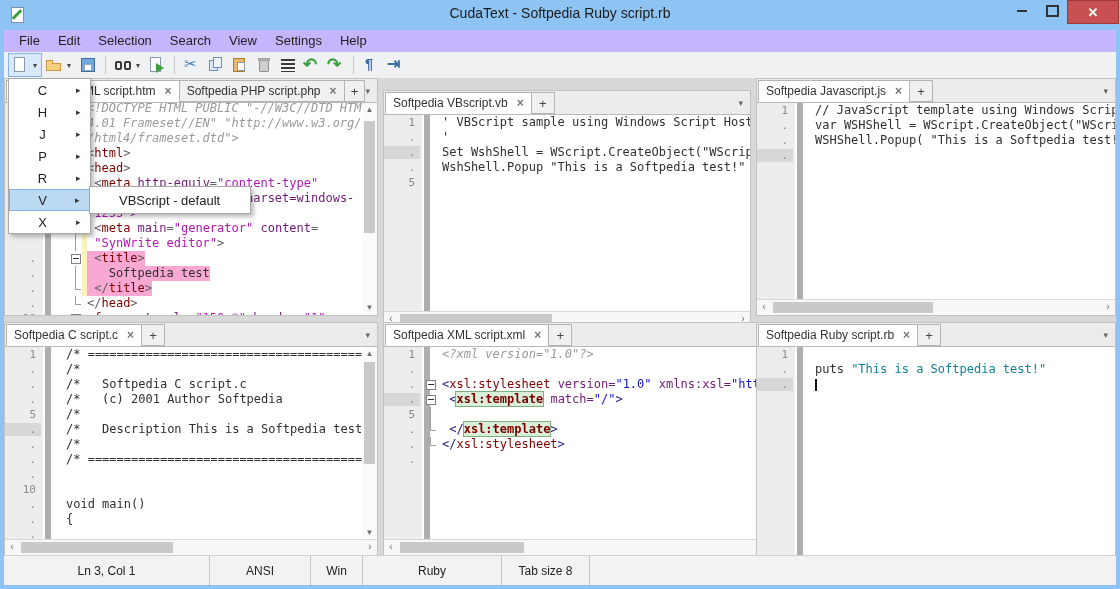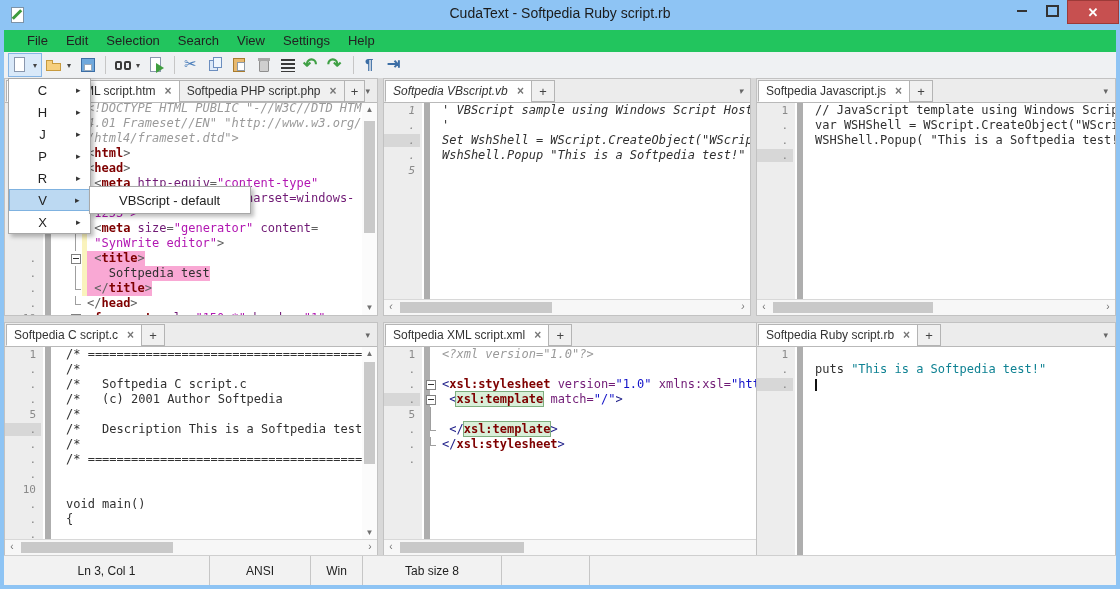--- a/index.html
+++ b/index.html
@@ -14,22 +14,22 @@
        background:#3d9b3d;transform:rotate(-45deg);}
   .title-text{position:absolute;left:50%;top:5px;transform:translateX(-50%);
        font-size:14px;color:#1b1b1b;white-space:nowrap;}
   .win-controls{position:absolute;right:1px;top:0;display:flex;height:22px;}
   .wbtn{width:30px;height:22px;display:flex;align-items:center;justify-content:center;}
   .wbtn.close{width:50px;background:#c75050;border:1px solid #9c3a38;color:#fff;
        font-size:13px;font-weight:bold;}
   .glyph-min{width:10px;height:2px;background:#333;}
   .glyph-max{width:9px;height:8px;border:2px solid #333;}
   
-  .menubar{position:absolute;left:4px;right:4px;top:30px;height:22px;background:#22c55e;
-       display:flex;align-items:flex-start;padding-left:14px;border-bottom:1px solid #e3e3e3;}
+  .menubar{position:absolute;left:4px;right:4px;top:30px;height:22px;background:#c4b5fd;
+       display:flex;align-items:flex-start;padding-left:6px;border-bottom:1px solid #e3e3e3;}
   .menu-item{padding:0 9px;font-size:13px;color:#222;line-height:22px;}
   
   .toolbar{position:absolute;left:4px;right:4px;top:52px;height:26px;background:#eff1f3;
        border-bottom:1px solid #d5d5d5;display:flex;align-items:center;padding-left:4px;}
   .tbtn{display:flex;align-items:center;height:22px;padding:0 1px;border:1px solid transparent;}
   .tbtn.active{background:#d9e9f9;border:1px solid #86b6e6;}
   .tsep{width:1px;height:18px;background:#c6c6c6;margin:0 5px;}
   .dd{font-size:8px;color:#444;padding:0 3px;}
   .icon{display:inline-block;width:20px;height:20px;position:relative;}
   .icon::before,.icon::after{content:"";position:absolute;box-sizing:border-box;}
@@ -82,21 +82,21 @@
   .row.y .code{background:#f9a8d4;}
   
   .f-b::before{content:"";position:absolute;left:calc(100% - 16px);top:3px;width:8px;height:8px;
        background:#fff;border:1px solid #808080;}
   .f-b::after{content:"";position:absolute;left:calc(100% - 14px);top:7px;width:6px;height:1px;background:#333;}
   .f-l::before{content:"";position:absolute;left:calc(100% - 12px);top:0;bottom:0;width:1px;background:#9f9f9f;}
   .f-e::before{content:"";position:absolute;left:calc(100% - 12px);top:0;height:8px;width:1px;background:#9f9f9f;}
   .f-e::after{content:"";position:absolute;left:calc(100% - 12px);top:8px;width:6px;height:1px;background:#9f9f9f;}
   
   .tk-pl{color:#303030;} .tk-cm{color:#9a9a9a;font-style:italic;}
-  .tk-tg{color:#7e0000;font-weight:bold;} .tk-br{color:#5f5f5f;}
+  .tk-tg{color:#7e0000;font-weight:normal;} .tk-br{color:#5f5f5f;}
   .tk-at{color:#701a75;} .tk-av{color:#b217b2;}
   .tk-gn{color:#701a75;} .tk-bl{color:#1212c8;} .tk-nv{color:#20208a;}
   .tk-st{color:#0f8293;}
   .tk-th{color:#7e0000;font-weight:bold;background:#d9efd9;outline:1px solid #7fae7f;}
   .caret{display:inline-block;width:2px;height:12px;background:#111;vertical-align:middle;}
   .ystrip{position:absolute;background:#faf3bd;}
   
   .hs{position:absolute;left:0;right:0;bottom:0;height:15px;background:#f7f7f7;border-top:1px solid #d8d8d8;}
   .hs .ar{position:absolute;top:0;width:14px;height:15px;color:#707070;font-size:10px;
        line-height:14px;text-align:center;}
@@ -267,21 +267,21 @@
               <span class="code"><span class="tk-pl"> </span><span class="tk-at">content</span><span class="tk-br">=</span><span class="tk-av">"text/html; </span><span class="tk-at">charset=windows-</span></span>
             </div>
             <div class="row">
               <span class="gut"></span>
               <span class="fold f-l"></span>
               <span class="code"><span class="tk-av"> 1253"&gt;</span></span>
             </div>
             <div class="row">
               <span class="gut">5</span>
               <span class="fold f-l"></span>
-              <span class="code"><span class="tk-pl"> </span><span class="tk-br">&lt;</span><span class="tk-tg">meta</span><span class="tk-pl"> </span><span class="tk-at">size</span><span class="tk-br">=</span><span class="tk-av">"generator"</span><span class="tk-pl"> </span><span class="tk-at">content</span><span class="tk-br">=</span></span>
+              <span class="code"><span class="tk-pl"> </span><span class="tk-br">&lt;</span><span class="tk-tg">meta</span><span class="tk-pl"> </span><span class="tk-at">main</span><span class="tk-br">=</span><span class="tk-av">"generator"</span><span class="tk-pl"> </span><span class="tk-at">content</span><span class="tk-br">=</span></span>
             </div>
             <div class="row">
               <span class="gut"></span>
               <span class="fold f-l"></span>
               <span class="code"><span class="tk-pl"> </span><span class="tk-av">"SynWrite editor"</span><span class="tk-br">&gt;</span></span>
             </div>
             <div class="row y">
               <span class="gut">.</span>
               <span class="fold f-b"></span>
               <span class="code"><span class="tk-pl"> </span><span class="tk-br">&lt;</span><span class="tk-tg">title</span><span class="tk-br">&gt;</span></span>
@@ -308,21 +308,21 @@
             </div>
           </div>
         <div class="vs">
           <div class="ar u">▲</div>
           <div class="th" style="top:18px;height:112px;"></div>
           <div class="ar d">▼</div>
         </div>
       </div>
     </div>
 
-    <div class="pane" style="left:379px;top:0;width:368px;height:238px;font-style:italic;">
+    <div class="pane" style="left:379px;top:12px;width:368px;height:238px;">
       <div class="tabbar">
         <div class="tabs">
             <div class="tab active">
               <span class="tab-label">Softpedia VBscript.vb</span>
               <span class="tab-close">×</span>
             </div>
           </div>
         <div class="tab-plus">+</div>
         <div class="tab-menu-arrow">▾</div>
       </div>
@@ -633,17 +633,18 @@
       </div>
     </div>
   <div class="submenu">
     <span class="sm-label">VBScript - default</span>
   </div>
 
   <div class="statusbar">
       <div class="scell">Ln 3, Col 1</div>
       <div class="scell">ANSI</div>
       <div class="scell">Win</div>
+      <div class="scell">Ruby</div>
       <div class="scell">Tab size 8</div>
       <div class="scell"></div>
     </div>
 
 </div>
 
 </body></html>

